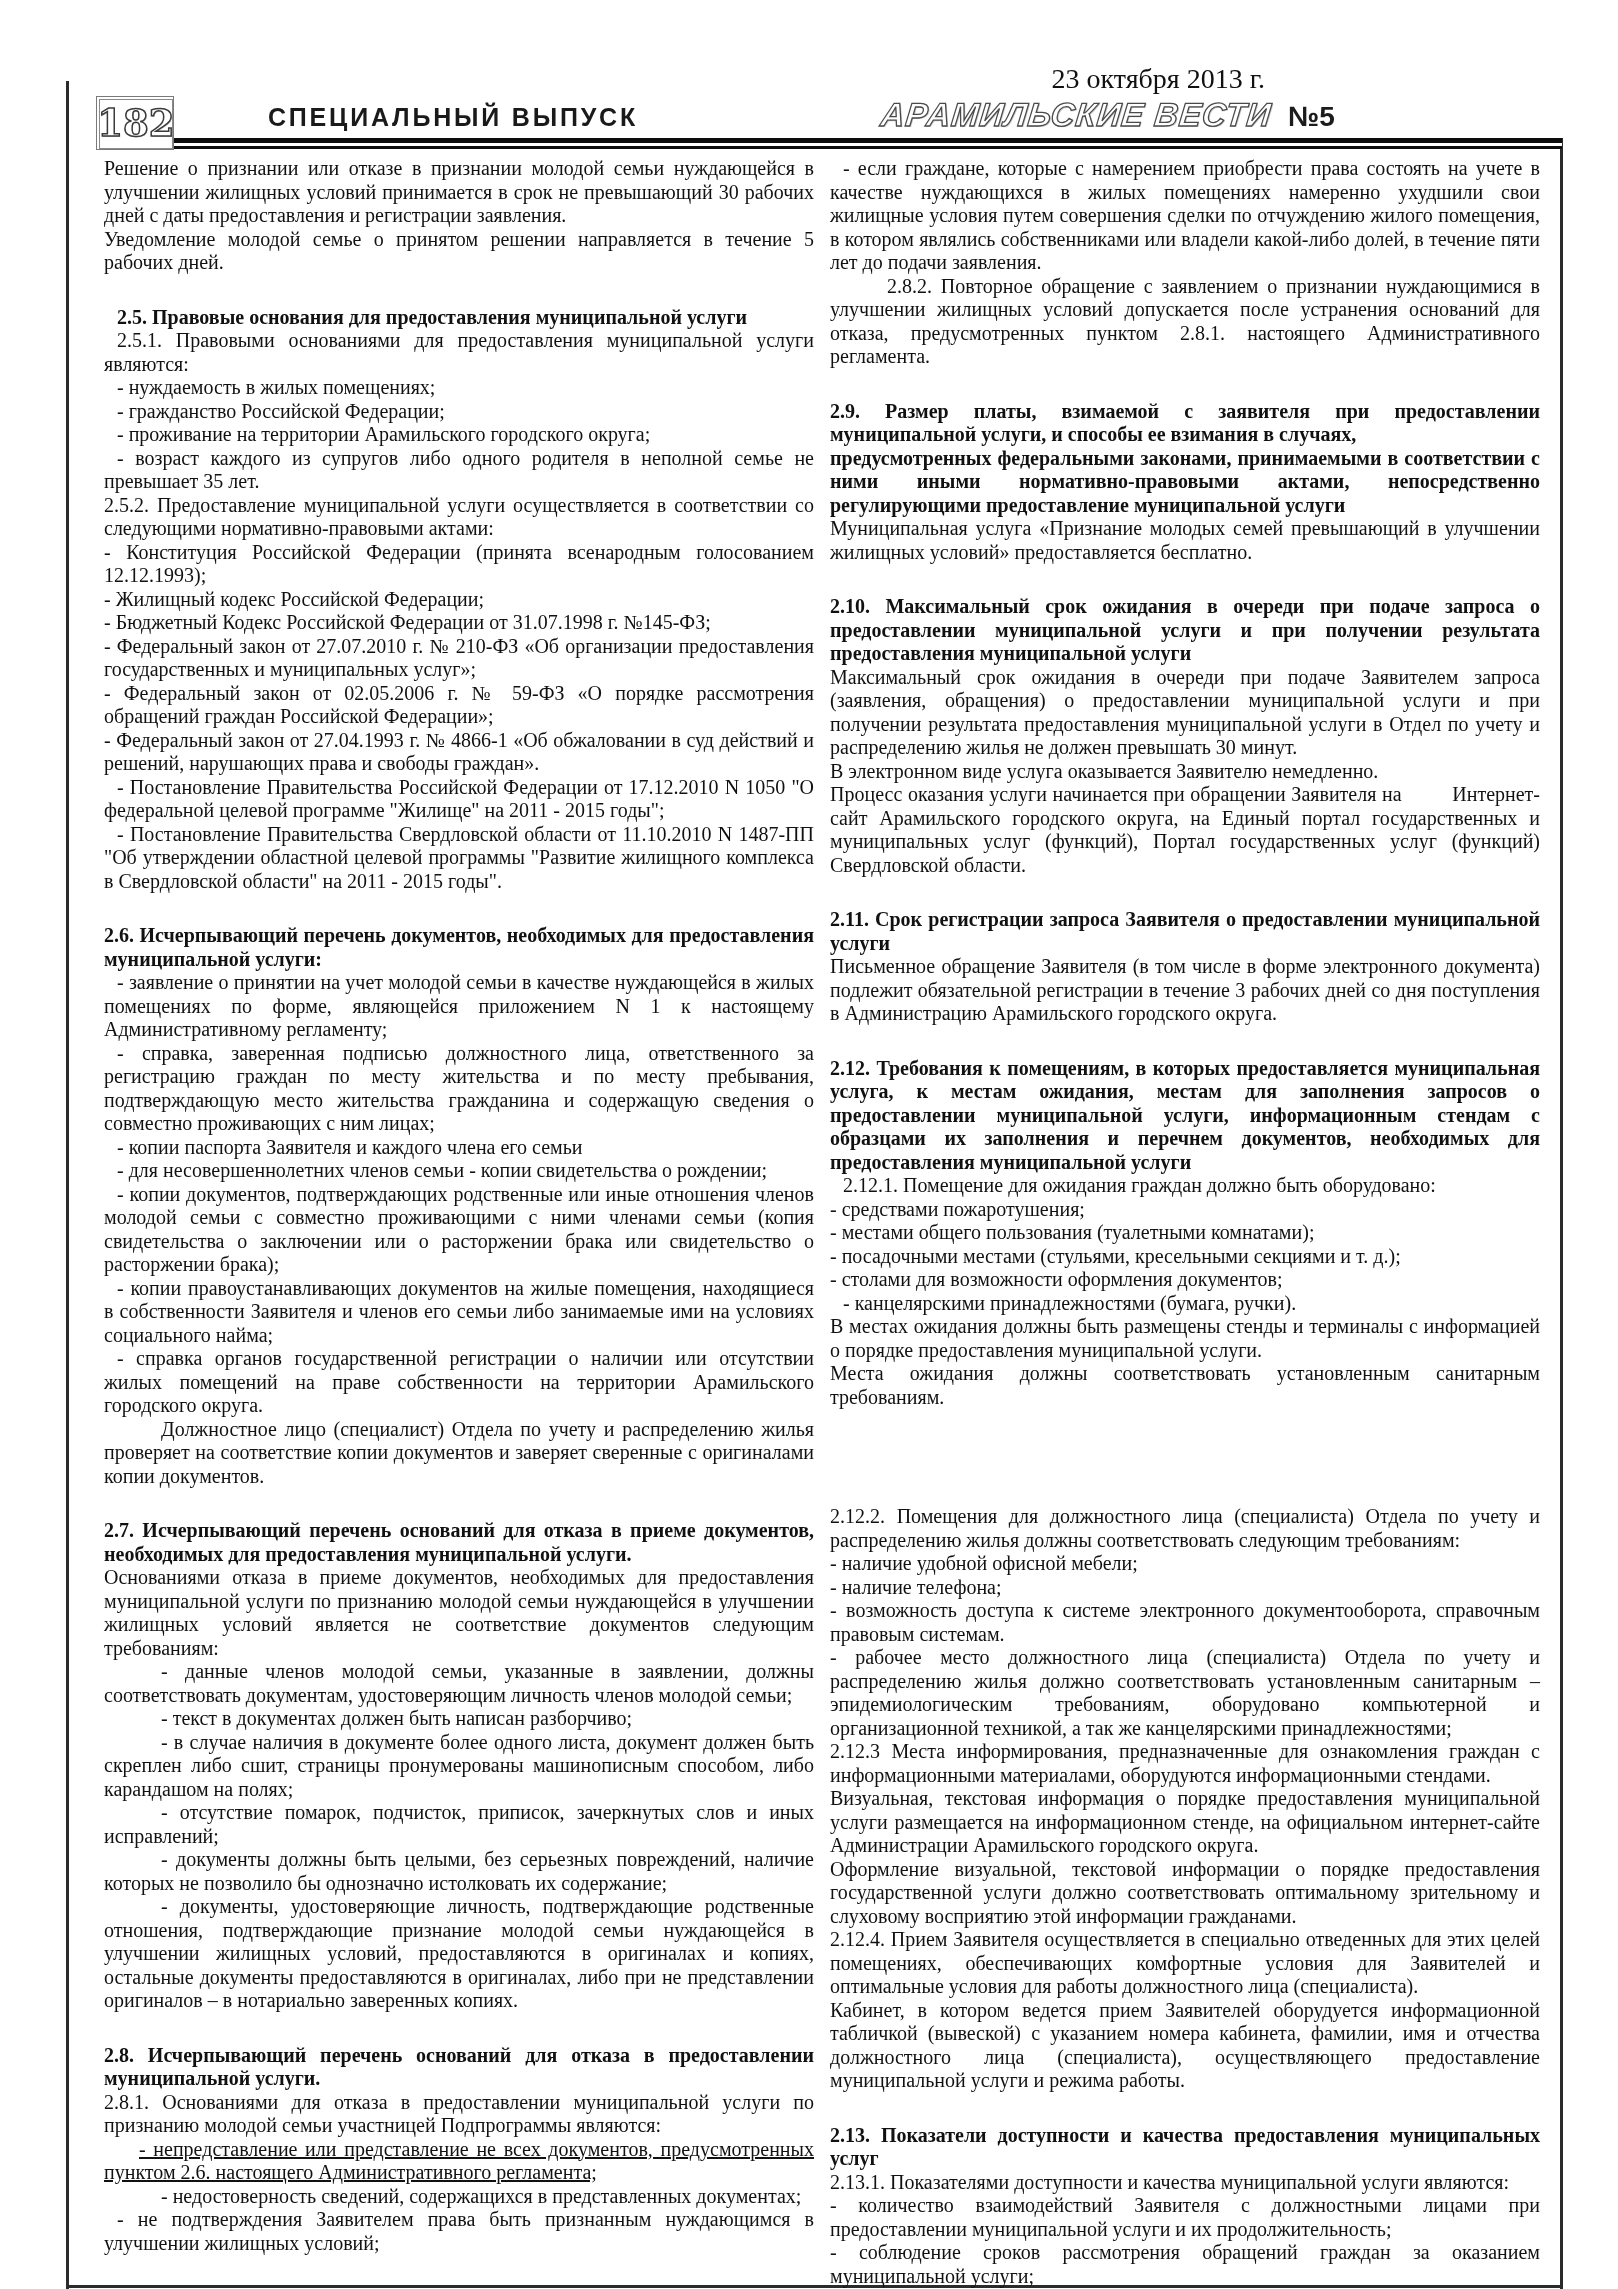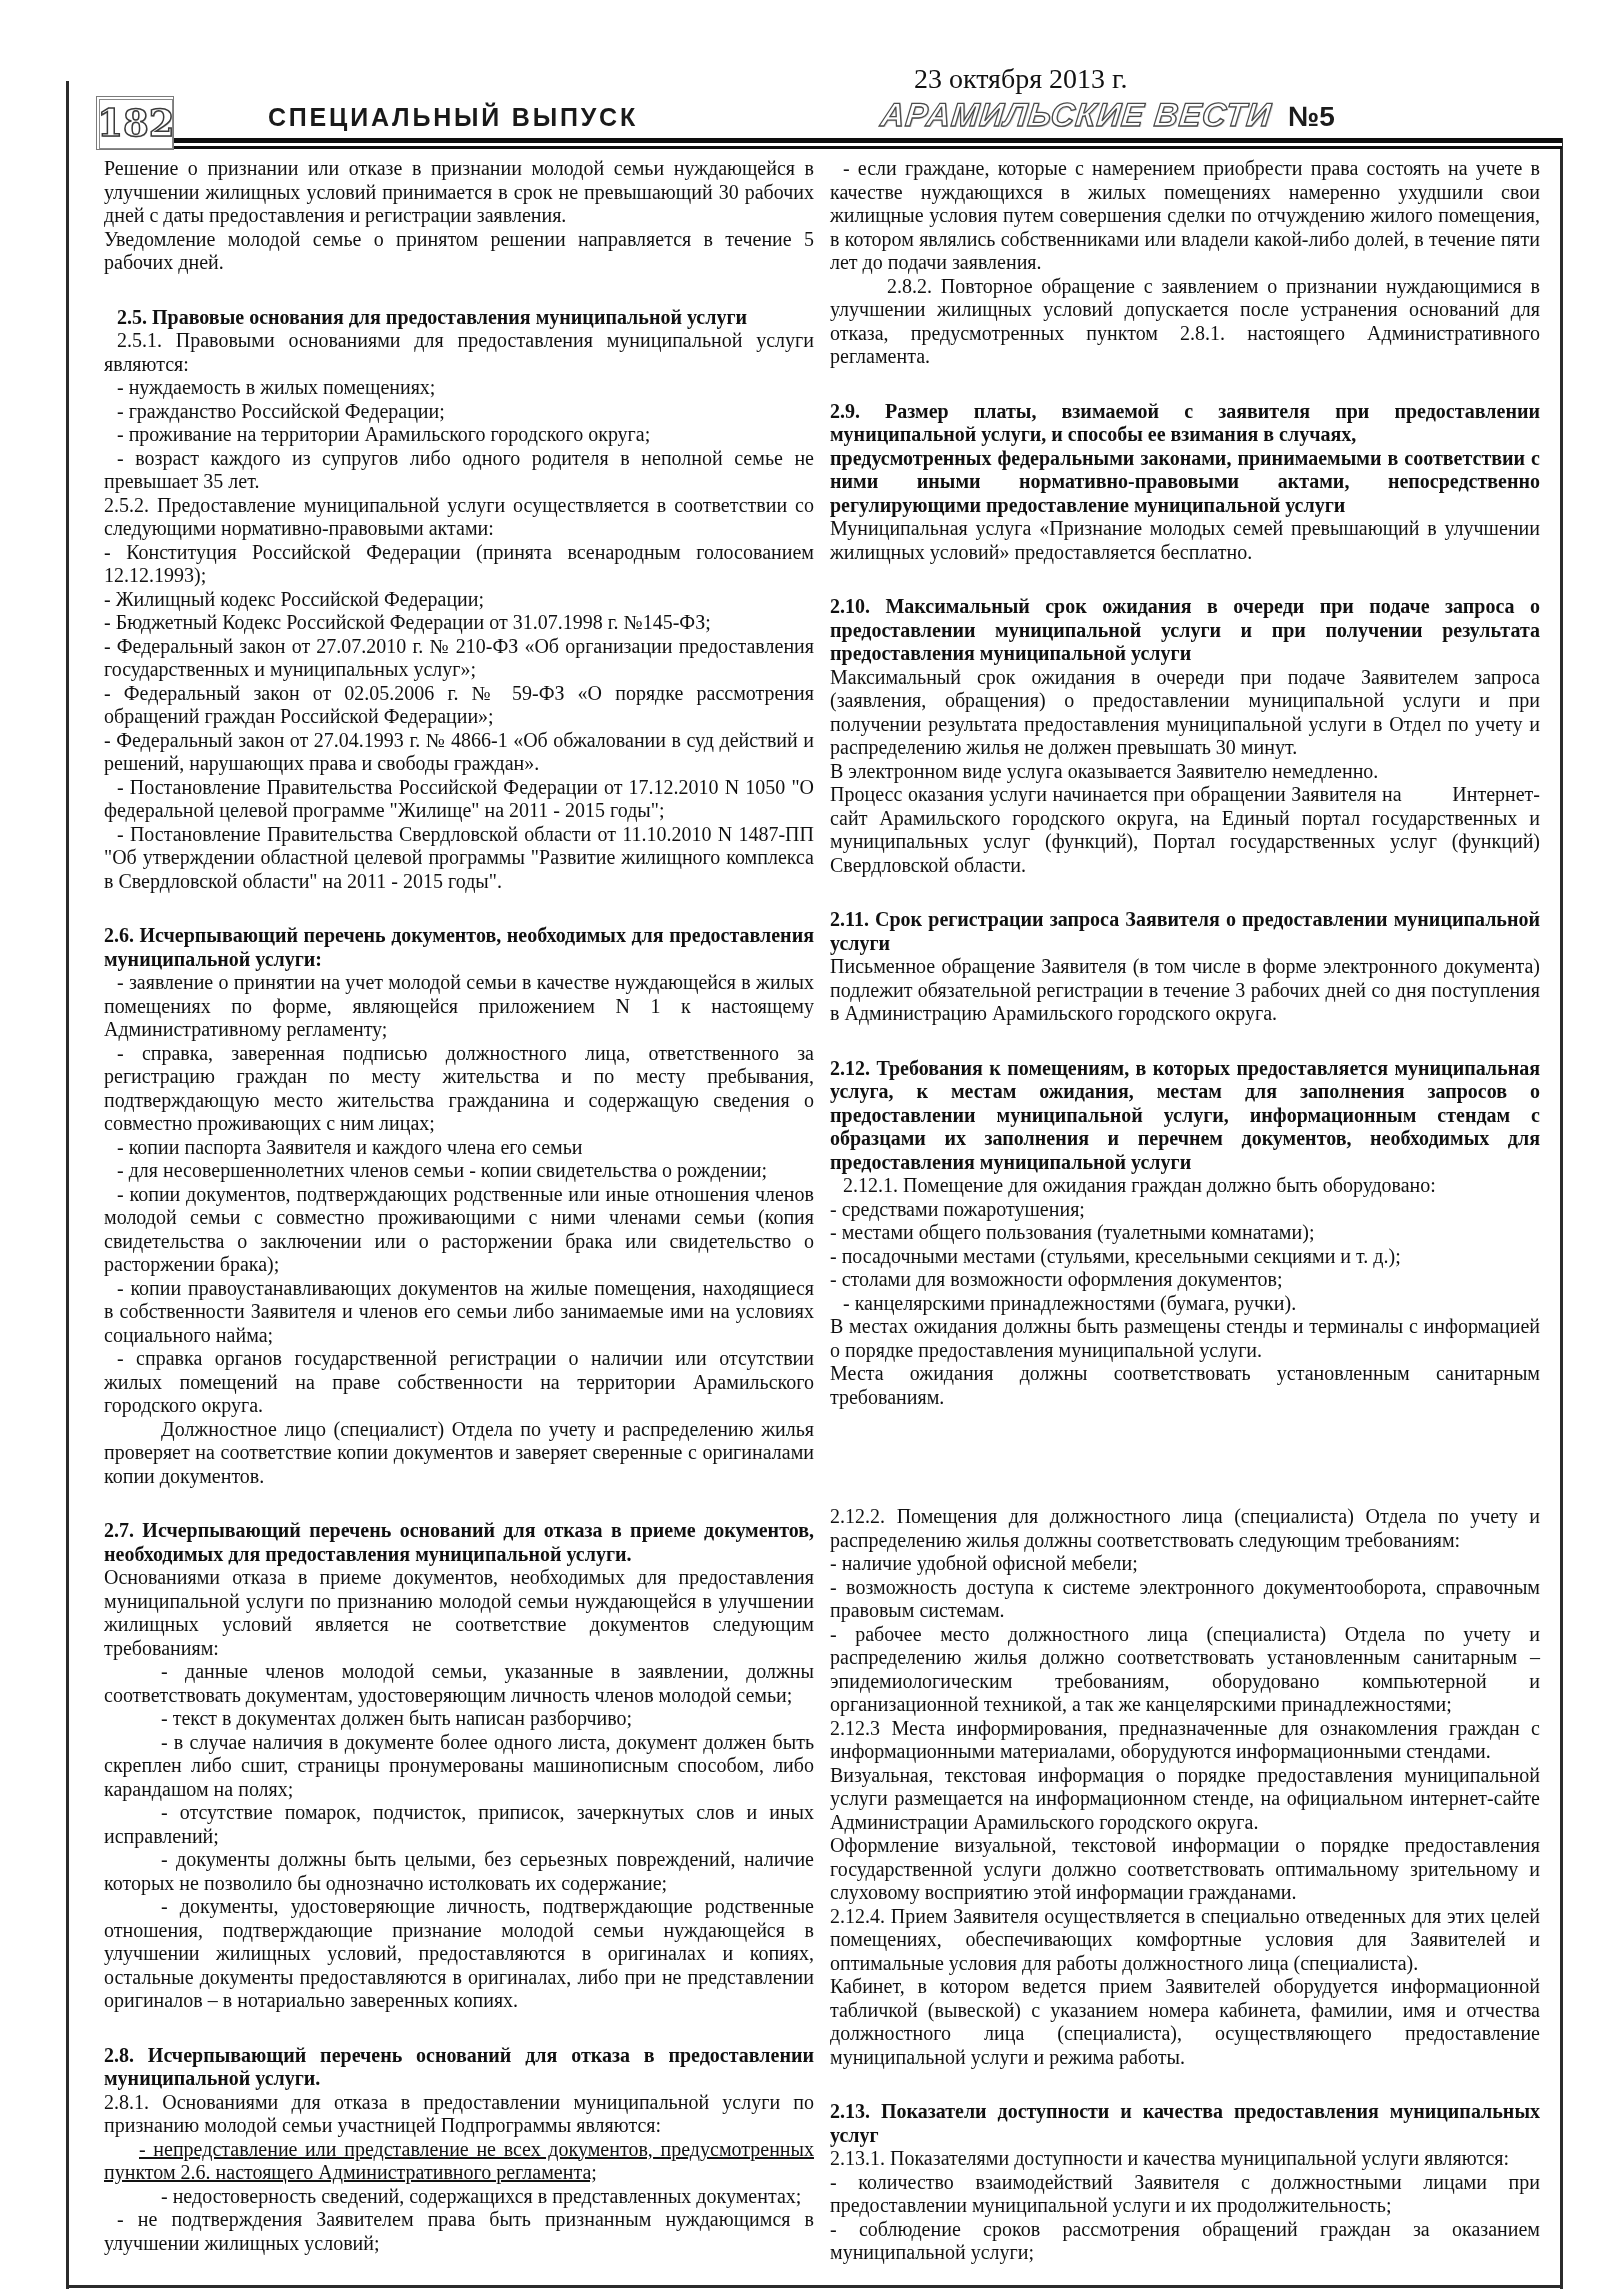--- a/index.html
+++ b/index.html
@@ -30,21 +30,21 @@
   .pagenum{
     font-family:"DejaVu Serif", serif;font-weight:bold;font-size:37px;line-height:1;
     color:#ffffff;-webkit-text-stroke:1.5px #3a3a3a;text-shadow:0.9px 0.9px 0 #bbb;text-align:right;
   }
   .issue-title{
     position:absolute;left:268px;top:103px;width:369px;
     font-family:"Liberation Sans", sans-serif;font-size:25px;font-weight:600;
     letter-spacing:2.8px;text-align:center;color:#1a1a1a;white-space:nowrap;
   }
   .date-line{
-    position:absolute;left:914px;top:63px;width:351px;text-align:left;
+    position:absolute;left:914px;top:63px;width:351px;text-align:right;
     font-family:"Liberation Serif", serif;font-size:28px;color:#111;
   }
   .masthead-row{
     position:absolute;left:881px;top:96px;width:425px;text-align:center;white-space:nowrap;
   }
   .masthead{
     display:inline-block;
     font-family:"Liberation Sans", sans-serif;font-style:italic;font-weight:bold;
     font-size:33px;letter-spacing:0.9px;
     color:#ffffff;-webkit-text-stroke:1.3px #4a4a4a;text-shadow:1.4px 1.4px 0 #cfcfcf;
@@ -169,20 +169,21 @@
         <p class="">- средствами пожаротушения;</p>
         <p class="">- местами общего пользования (туалетными комнатами);</p>
         <p class="">- посадочными местами (стульями, кресельными секциями и т. д.);</p>
         <p class="">- столами для возможности оформления документов;</p>
         <p class="ind1">-  канцелярскими принадлежностями (бумага, ручки).</p>
         <p class="">В местах ожидания  должны быть размещены стенды и терминалы с информацией о порядке предоставления муниципальной услуги.</p>
         <p class="">Места ожидания должны соответствовать установленным санитарным требованиям.</p>
         <div class="spacer" style="height: 96px;"></div>
         <p class="">2.12.2.  Помещения для должностного лица (специалиста) Отдела по учету и распределению жилья должны соответствовать следующим требованиям:</p>
         <p class="">- наличие удобной офисной мебели;</p>
+        <p class="">- наличие телефона;</p>
         <p class="">- возможность доступа к системе электронного документооборота, справочным правовым системам.</p>
         <p class="">- рабочее место должностного лица (специалиста) Отдела по учету и распределению жилья должно соответствовать установленным санитарным – эпидемиологическим  требованиям, оборудовано компьютерной и организационной техникой, а так же канцелярскими принадлежностями;</p>
         <p class="">2.12.3 Места информирования, предназначенные для ознакомления граждан с информационными материалами, оборудуются информационными стендами.</p>
         <p class="">Визуальная, текстовая информация о порядке предоставления муниципальной услуги размещается на информационном стенде, на официальном интернет-сайте Администрации Арамильского городского округа.</p>
         <p class="">Оформление визуальной, текстовой информации о порядке предоставления государственной услуги должно соответствовать оптимальному зрительному и слуховому восприятию этой информации гражданами.</p>
         <p class="">2.12.4. Прием Заявителя осуществляется в специально отведенных для этих целей помещениях, обеспечивающих комфортные условия для Заявителей и оптимальные условия для работы должностного лица (специалиста).</p>
         <p class="">Кабинет, в котором ведется прием Заявителей оборудуется информационной табличкой (вывеской) с указанием номера кабинета, фамилии, имя и отчества должностного лица (специалиста), осуществляющего предоставление  муниципальной услуги и режима работы.</p>
         <div class="spacer" style="height: 31px;"></div>
         <h3 class="">2.13. Показатели доступности и качества предоставления муниципальных услуг</h3>
         <p class="">2.13.1. Показателями доступности и качества муниципальной услуги являются:</p>

